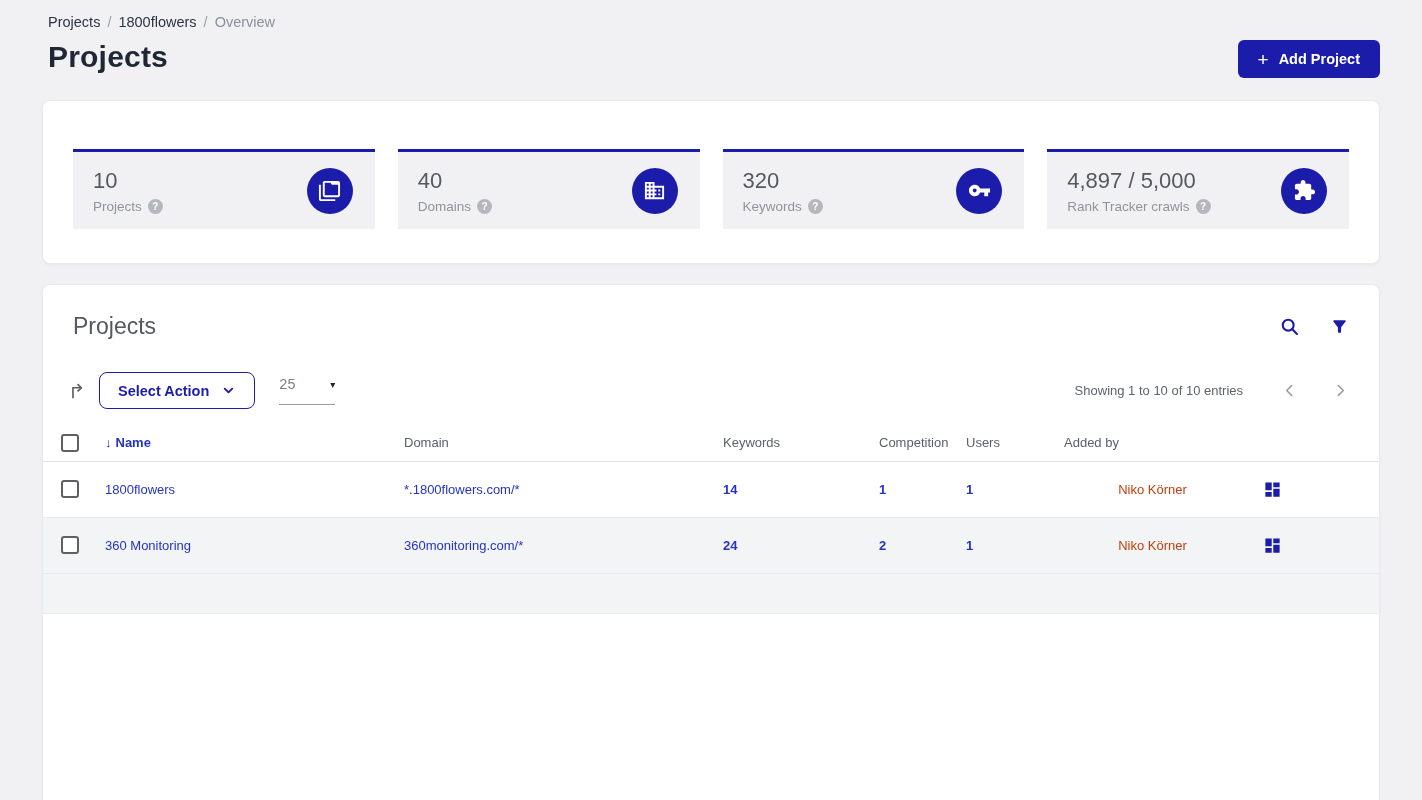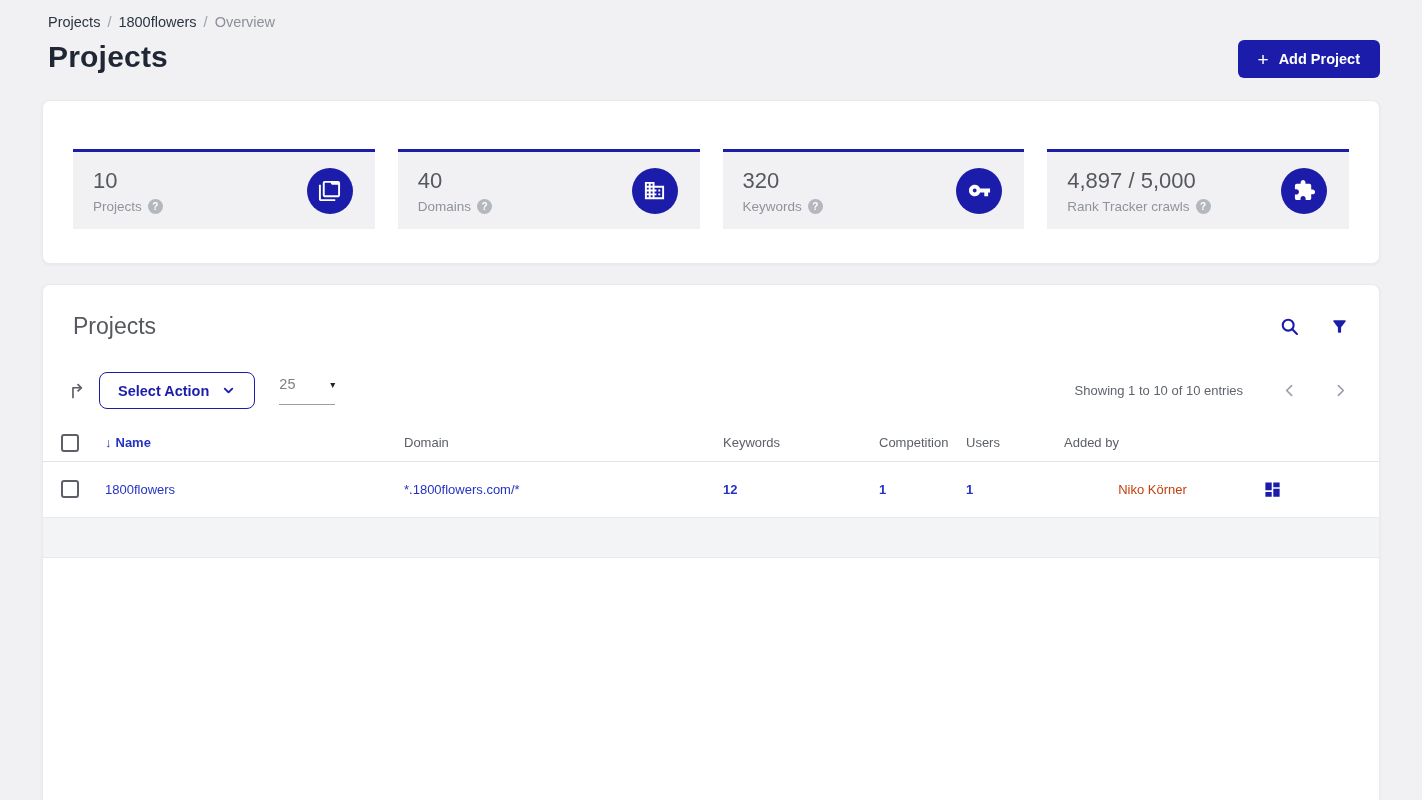--- a/index.html
+++ b/index.html
@@ -239,30 +239,44 @@
           <th>Users</th>
           <th>Added by</th>
           <th></th>
         </tr>
       </thead>
       <tbody>
         <tr>
           <td class="col-check"><span class="checkbox"></span></td>
           <td><a class="cell-link">1800flowers</a></td>
           <td><a class="cell-link">*.1800flowers.com/*</a></td>
-          <td class="num"><a class="cell-link">12</a></td>
+          <td class="num"><a class="cell-link">14</a></td>
           <td class="num"><a class="cell-link">1</a></td>
           <td class="num"><a class="cell-link">1</a></td>
           <td class="muted">Niko Körner</td>
           <td class="col-actions"><span class="dash-icon">
                 <svg viewBox="0 0 24 24">
                   <path d="M3 13h8V3H3v10zm0 8h8v-6H3v6zm10 0h8V11h-8v10zm0-18v6h8V3h-8z"></path>
                 </svg>
               </span></td>
         </tr>
+        <tr class="stripe">
+          <td class="col-check"><span class="checkbox"></span></td>
+          <td><a class="cell-link">360 Monitoring</a></td>
+          <td><a class="cell-link">360monitoring.com/*</a></td>
+          <td class="num"><a class="cell-link">24</a></td>
+          <td class="num"><a class="cell-link">2</a></td>
+          <td class="num"><a class="cell-link">1</a></td>
+          <td class="muted">Niko Körner</td>
+          <td class="col-actions"><span class="dash-icon">
+                <svg viewBox="0 0 24 24">
+                  <path d="M3 13h8V3H3v10zm0 8h8v-6H3v6zm10 0h8V11h-8v10zm0-18v6h8V3h-8z"></path>
+                </svg>
+              </span></td>
+        </tr>
         <tr class="stripe partial">
           <td colspan="8"></td>
         </tr>
       </tbody>
     </table>
   </div>
 
 </div>
 
 </body></html>

